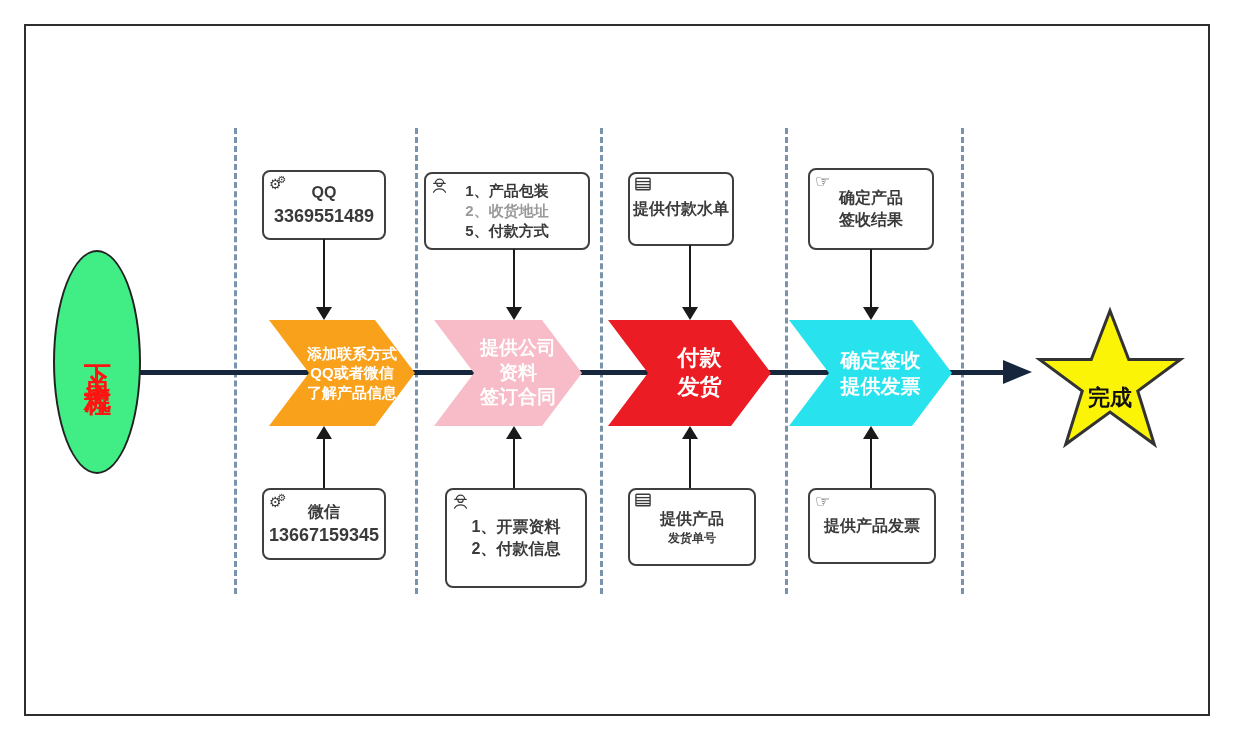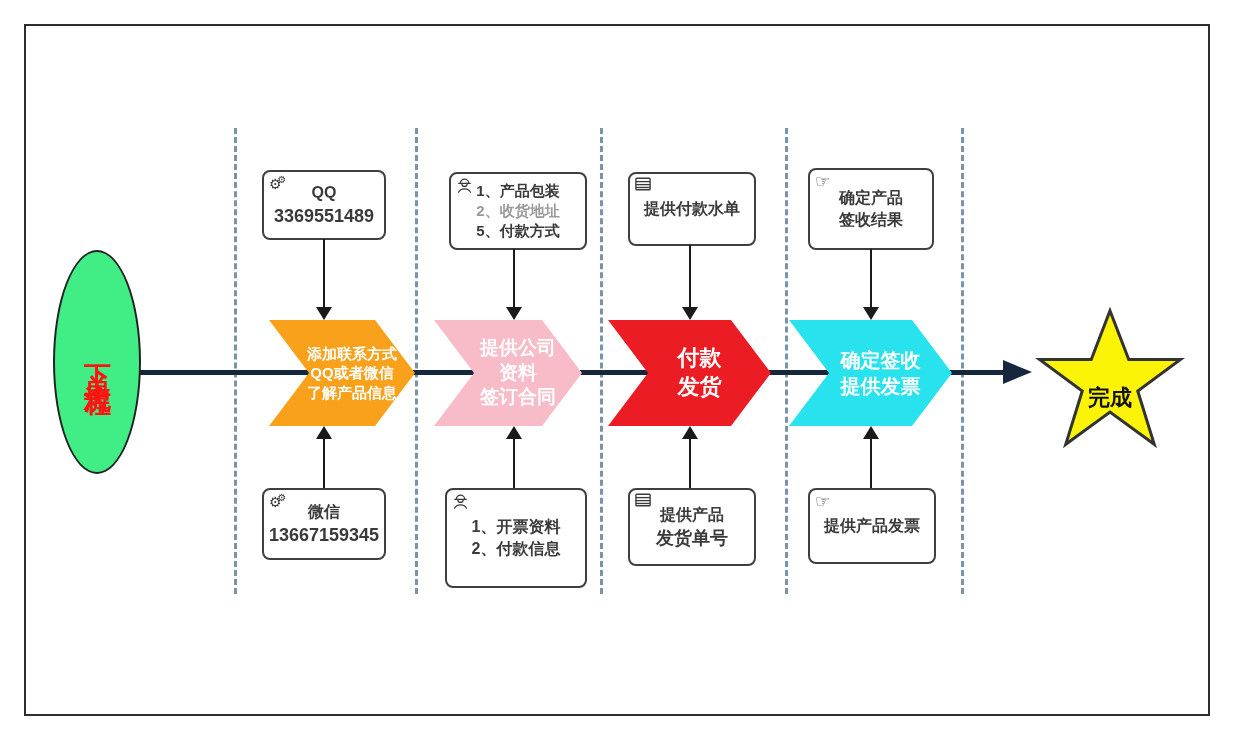--- a/index.html
+++ b/index.html
@@ -89,39 +89,39 @@
     <div>确定签收</div>
     <div>提供发票</div>
   </div>
 
   <div class="box" style="left:262px;top:170px;width:124px;height:70px;">
     <span class="icon icon-gears">⚙<span class="g2">⚙</span></span>
     <div class="line" style="font-size:16px">QQ</div>
     <div class="line" style="font-size:18px">3369551489</div>
   </div>
 
-  <div class="box" style="left:449px;top:172px;width:138px;height:78px;">
+  <div class="box" style="left:424px;top:172px;width:166px;height:78px;">
     <span class="icon">
       <svg class="isvg" width="17" height="17" viewBox="0 0 20 20">
         <g fill="none" stroke="#3A3A3A" stroke-width="1.4" stroke-linecap="round">
           <path d="M5,7.5 a5,5 0 0 1 10,0"></path>
           <line x1="3.2" y1="7.5" x2="16.8" y2="7.5"></line>
           <path d="M6.8,7.5 a3.2,3.6 0 0 0 6.4,0"></path>
           <path d="M3,18 c2.2,-5.5 11.8,-5.5 14,0"></path>
         </g>
       </svg>
     </span>
     <div class="numlist">
       <div class="line" style="font-size:15px">1、产品包装</div>
       <div class="line muted" style="font-size:15px">2、收货地址</div>
       <div class="line" style="font-size:15px">5、付款方式</div>
     </div>
   </div>
 
-  <div class="box" style="left:628px;top:172px;width:128px;height:74px;">
+  <div class="box" style="left:628px;top:172px;width:106px;height:74px;">
     <span class="icon">
       <svg class="isvg" width="16" height="14" viewBox="0 0 18 15">
         <g fill="none" stroke="#3A3A3A" stroke-width="1.5">
           <rect x="1" y="1" width="16" height="13" rx="1"></rect>
           <line x1="1" y1="4.8" x2="17" y2="4.8"></line>
           <line x1="1" y1="8.2" x2="17" y2="8.2"></line>
           <line x1="1" y1="11.4" x2="17" y2="11.4"></line>
         </g>
       </svg>
     </span>
@@ -162,21 +162,21 @@
       <svg class="isvg" width="16" height="14" viewBox="0 0 18 15">
         <g fill="none" stroke="#3A3A3A" stroke-width="1.5">
           <rect x="1" y="1" width="16" height="13" rx="1"></rect>
           <line x1="1" y1="4.8" x2="17" y2="4.8"></line>
           <line x1="1" y1="8.2" x2="17" y2="8.2"></line>
           <line x1="1" y1="11.4" x2="17" y2="11.4"></line>
         </g>
       </svg>
     </span>
     <div class="line" style="font-size:16px">提供产品</div>
-    <div class="line" style="font-size:18px">发货单号</div>
+    <div class="line" style="font-size:12px">发货单号</div>
   </div>
 
   <div class="box" style="left:808px;top:488px;width:128px;height:76px;">
     <span class="icon icon-hand">☞</span>
     <div class="line" style="font-size:16px">提供产品发票</div>
   </div>
 
   <div class="vconn" style="left:323px;top:239px;height:69px;"></div>
   <div class="ah-down" style="left:316px;top:307px;"></div>
   <div class="vconn" style="left:513px;top:249px;height:59px;"></div>

